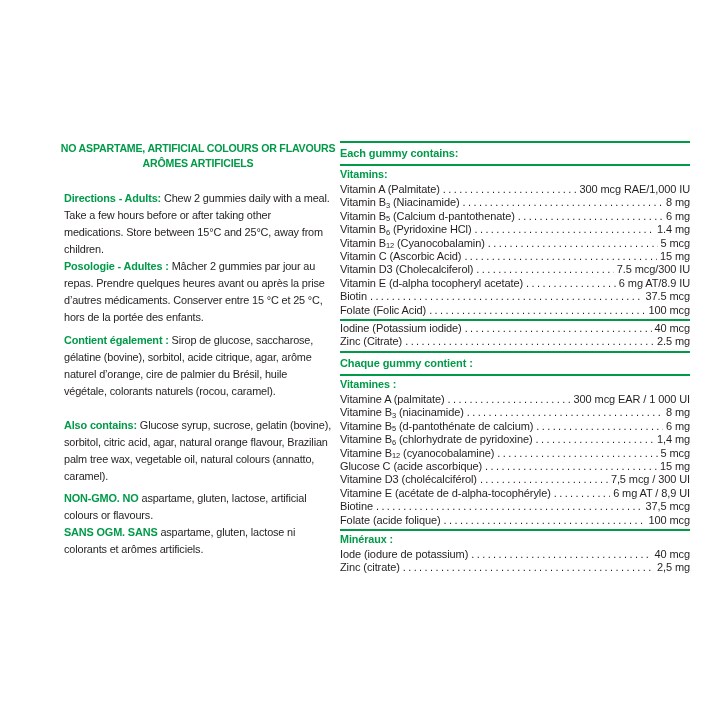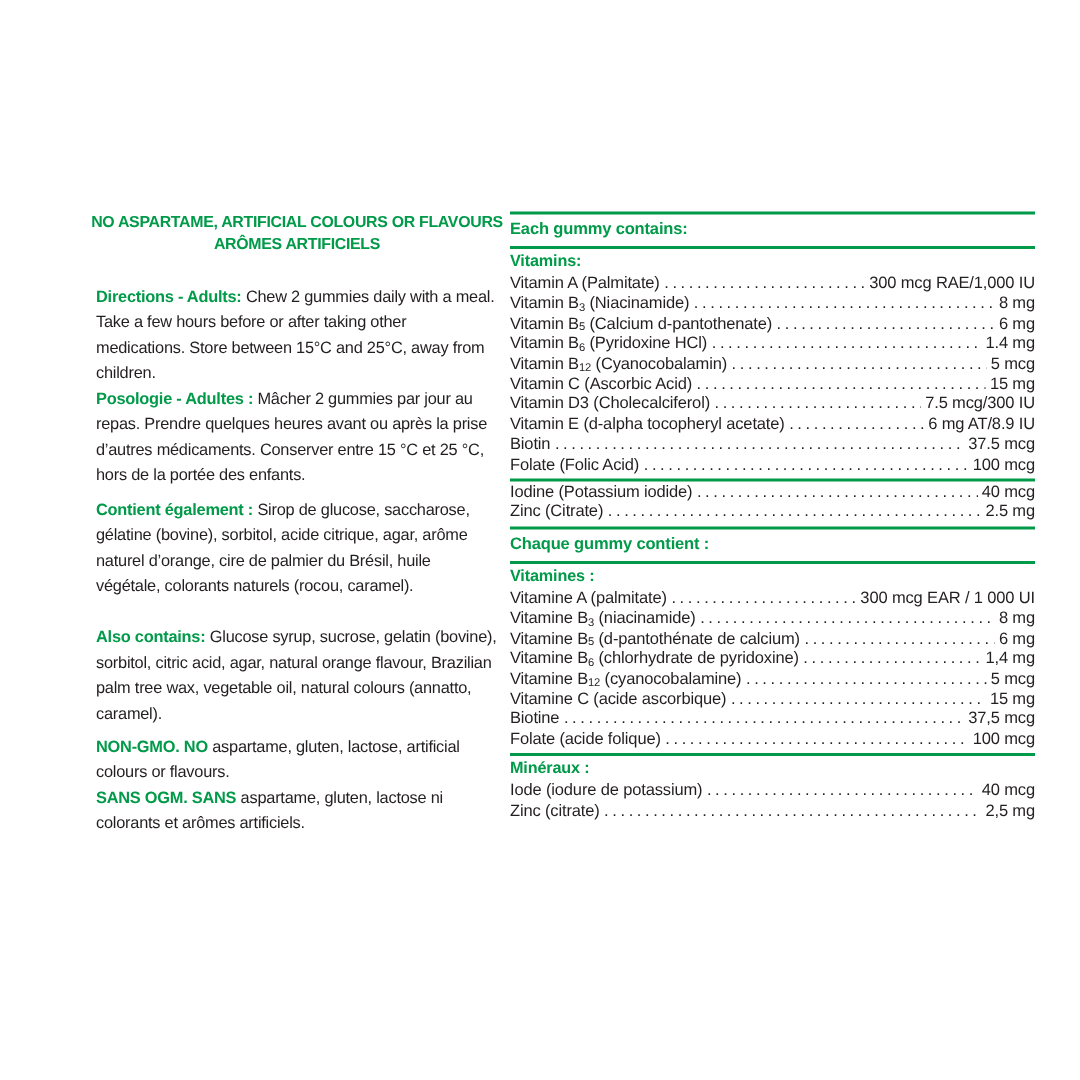--- a/index.html
+++ b/index.html
@@ -201,25 +201,35 @@
           <span class="tname">Vitamine B<sub>6</sub> (chlorhydrate de pyridoxine)</span>
           <span class="dots"></span>
           <span class="tval">1,4 mg</span>
         </div>
         <div class="trow">
           <span class="tname">Vitamine B<sub>12</sub> (cyanocobalamine)</span>
           <span class="dots"></span>
           <span class="tval">5 mcg</span>
         </div>
         <div class="trow">
-          <span class="tname">Vitamine C (acide ascorbique)</span>
+          <span class="tname">Glucose C (acide ascorbique)</span>
           <span class="dots"></span>
           <span class="tval">15 mg</span>
         </div>
         <div class="trow">
+          <span class="tname">Vitamine D3 (cholécalciférol)</span>
+          <span class="dots"></span>
+          <span class="tval">7,5 mcg / 300 UI</span>
+        </div>
+        <div class="trow">
+          <span class="tname">Vitamine E (acétate de d-alpha-tocophéryle)</span>
+          <span class="dots"></span>
+          <span class="tval">6 mg AT / 8,9 UI</span>
+        </div>
+        <div class="trow">
           <span class="tname">Biotine</span>
           <span class="dots"></span>
           <span class="tval">37,5 mcg</span>
         </div>
         <div class="trow">
           <span class="tname">Folate (acide folique)</span>
           <span class="dots"></span>
           <span class="tval">100 mcg</span>
         </div>
       </div>

